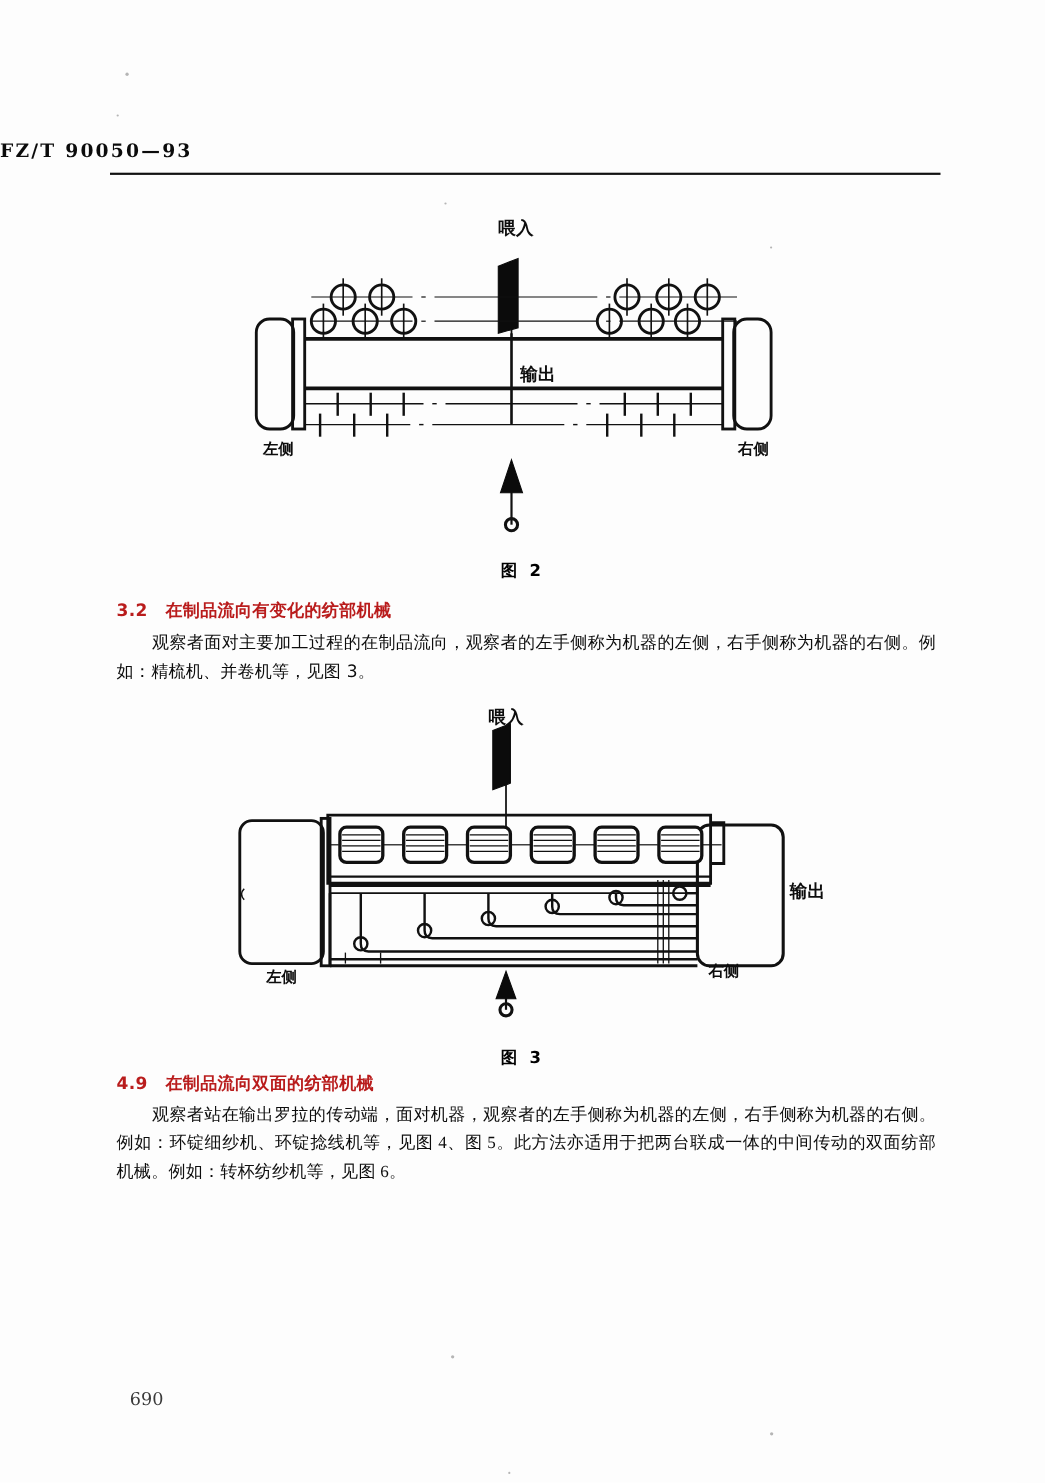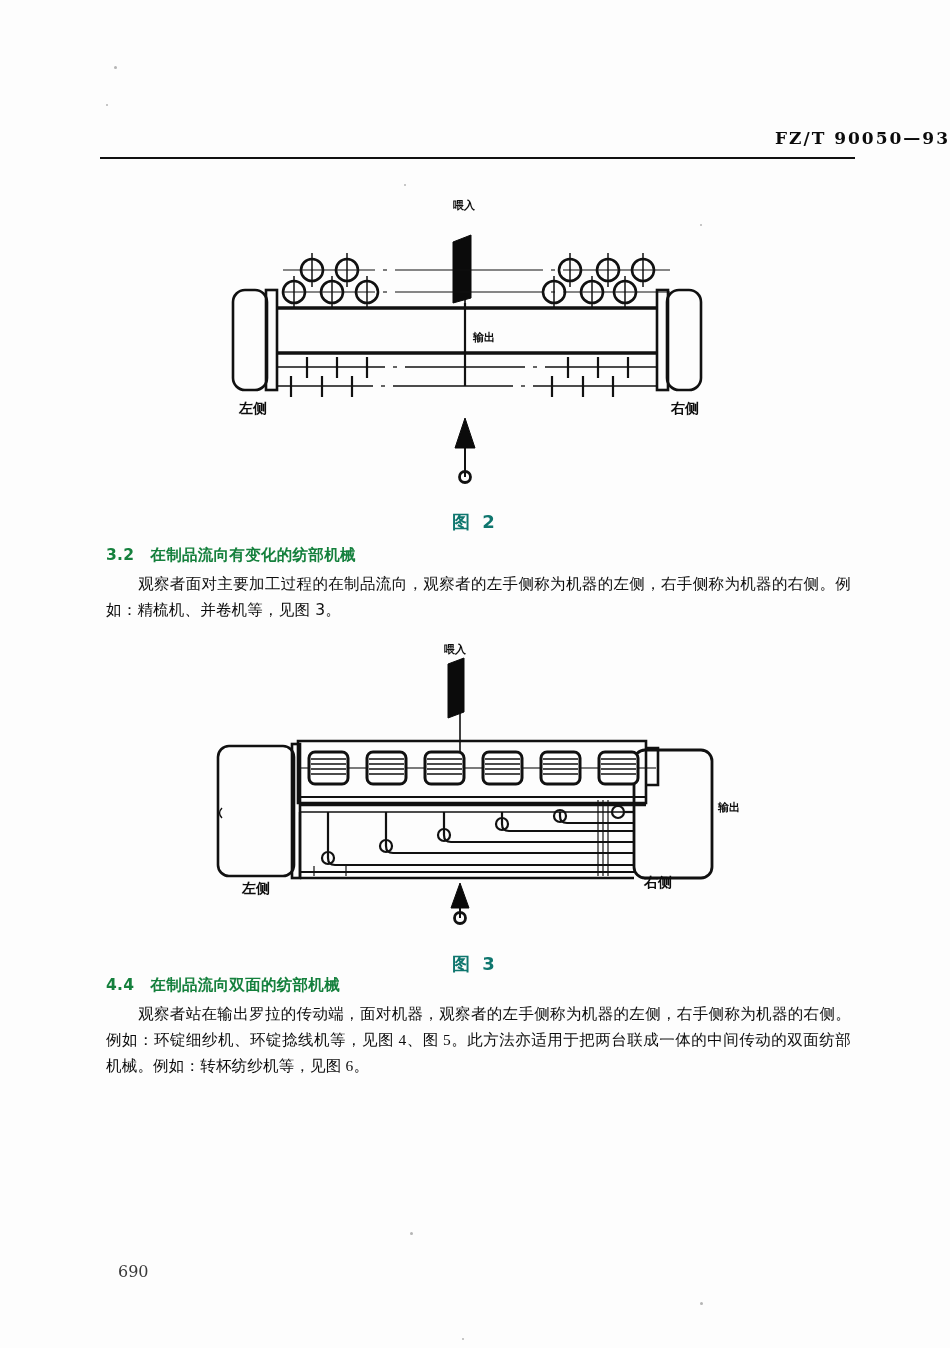--- a/index.html
+++ b/index.html
@@ -18,21 +18,21 @@
     background: #fdfdfd;
     overflow: hidden;
   }
 
   
   .hdr-title {
     position: absolute;
     top: 128px;
     left: 0;
     width: 950px;
-    text-align: right;
+    text-align: left;
     font-family: "DejaVu Serif", "Liberation Serif", serif;
     font-weight: bold;
     font-size: 17px;
     letter-spacing: 2px;
     color: #0b0b0b;
   }
   .hdr-rule {
     position: absolute;
     top: 157px;
     left: 100px;
@@ -46,21 +46,21 @@
     border-radius: 50%;
     opacity: .55;
   }
 
   
   .sec-head {
     position: absolute;
     left: 106px;
     font-size: 15.5px;
     font-weight: bold;
-    color: #15803d;
+    color: #b91c1c;
     letter-spacing: .3px;
     white-space: nowrap;
   }
   .sec-head .num { margin-right: 16px; }
   .para {
     position: absolute;
     left: 106px;
     width: 745px;
     font-size: 15.5px;
     line-height: 26px;
@@ -68,42 +68,42 @@
     text-align: justify;
     letter-spacing: .2px;
   }
   .para .indent { display: inline-block; width: 32px; }
 
   .fig-cap {
     position: absolute;
     width: 950px;
     left: 0;
     text-align: center;
-    font-size: 18px;
-    font-weight: bold;
-    color: #0f766e;
+    font-size: 15px;
+    font-weight: bold;
+    color: #000000;
     letter-spacing: 3px;
   }
 
   .page-num {
     position: absolute;
     left: 118px;
     top: 1262px;
     font-size: 16px;
     color: #3a3a3a;
     font-family: "DejaVu Serif", "Liberation Serif", serif;
   }
 
   
   .figure { position: absolute; }
   .figure svg { display: block; }
 
   .lbl {
     position: absolute;
-    font-size: 11px;
+    font-size: 16px;
     font-weight: bold;
     color: #0d0d0d;
     white-space: nowrap;
   }
   .lbl-sm {
     position: absolute;
     font-size: 14px;
     font-weight: bold;
     color: #0d0d0d;
     white-space: nowrap;
@@ -358,19 +358,19 @@
 
     <div class="lbl" style="left:234px;top:2px;">喂入</div>
     <div class="lbl" style="left:508px;top:160px;">输出</div>
     <div class="lbl-sm" style="left:32px;top:240px;">左侧</div>
     <div class="lbl-sm" style="left:434px;top:234px;">右侧</div>
   </div>
 
   <div class="fig-cap" style="top:952px;">图 3</div>
 
   <div class="sec-head" style="top:975px;">
-    <span class="num">4.4</span><span>在制品流向双面的纺部机械</span>
+    <span class="num">4.9</span><span>在制品流向双面的纺部机械</span>
   </div>
   <div class="para" style="top:1001px;font-family:Liberation Serif, serif;"><span class="indent"></span><span>观察者站在输出罗拉的传动端，面对机器，观察者的左手侧称为机器的左侧，右手侧称为机器的右侧。例如：环锭细纱机、环锭捻线机等，见图 4、图 5。此方法亦适用于把两台联成一体的中间传动的双面纺部机械。例如：转杯纺纱机等，见图 6。</span></div>
 
   <div class="page-num">690</div>
 
 </div>
 
 </body></html>

